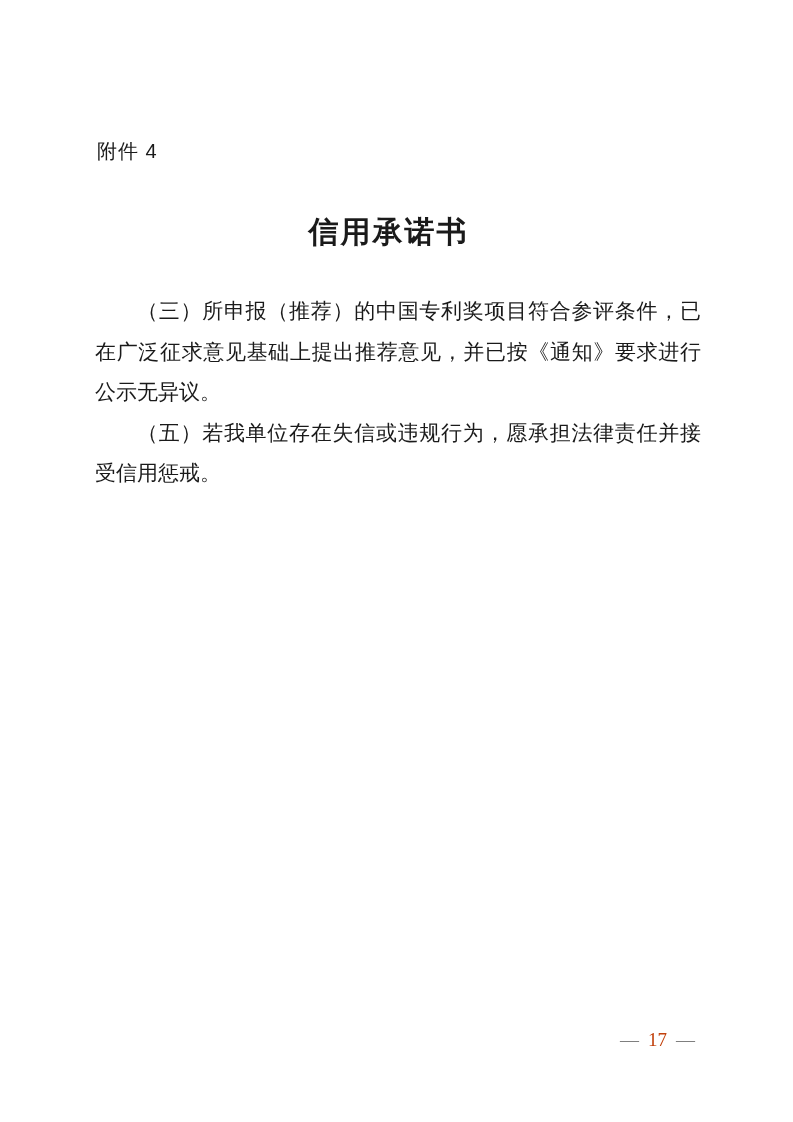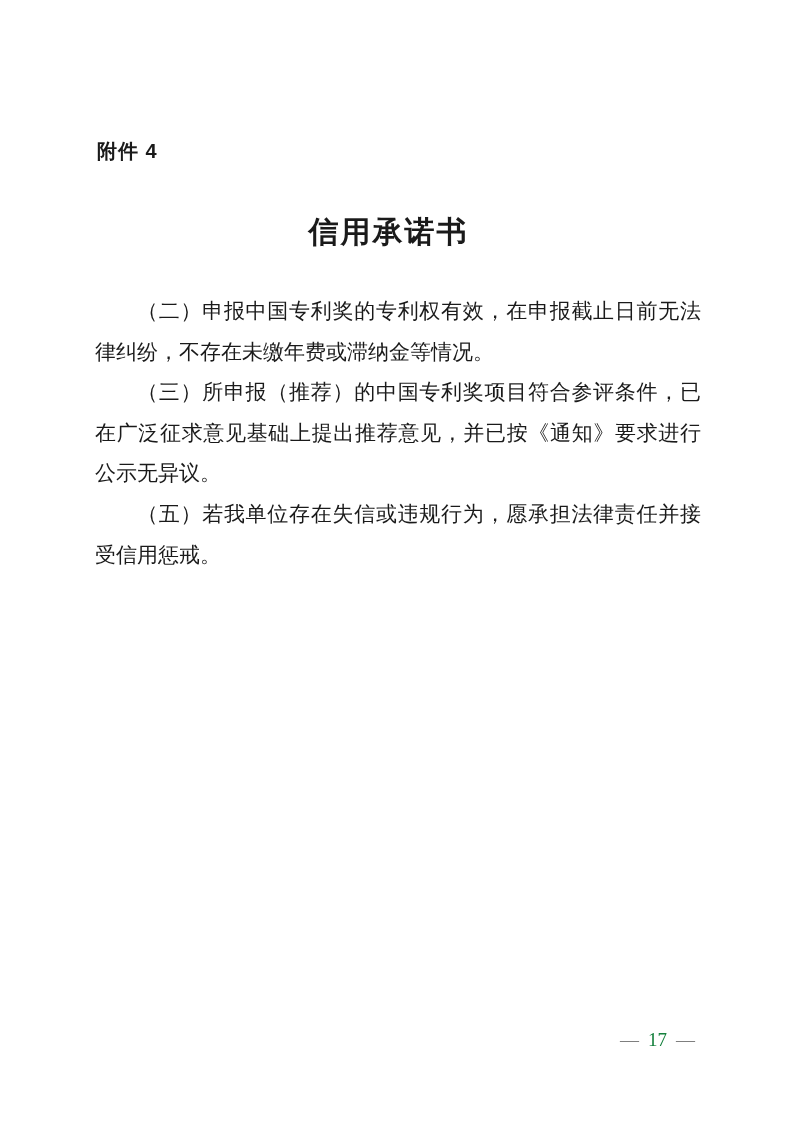--- a/index.html
+++ b/index.html
@@ -15,21 +15,21 @@
     background: #ffffff;
     color: #1a1a1a;
     font-family: "Liberation Serif", "DejaVu Serif", serif;
     overflow: hidden;
   }
   .attachment-label {
     position: absolute;
     left: 97px;
     top: 138px;
     font-family: "Liberation Sans", "DejaVu Sans", sans-serif;
-    font-weight: bold;
+    font-weight: normal;
     font-size: 20px;
     line-height: 26px;
     letter-spacing: 1px;
   }
   .doc-title {
     position: absolute;
     left: 0;
     right: 16px;
     top: 212px;
     margin: 0;
@@ -70,35 +70,34 @@
     top: 1028px;
     font-size: 19px;
     line-height: 24px;
     white-space: nowrap;
   }
   .footer-dash {
     color: #7a7a7a;
     letter-spacing: 0;
   }
   .footer-pagenum {
-    color: #15803d;
+    color: #c2410c;
     margin: 0 9px;
   }
 </style>
 </head>
 <body>
 
 <div class="page">
 
   <div class="attachment-label">附件 4</div>
 
   <h1 class="doc-title">信用承诺书</h1>
 
   <div class="doc-body">
-    <p>（二）申报中国专利奖的专利权有效，在申报截止日前无法律纠纷，不存在未缴年费或滞纳金等情况。</p>
     <p>（三）所申报（推荐）的中国专利奖项目符合参评条件，已在广泛征求意见基础上提出推荐意见，并已按《通知》要求进行公示无异议。</p>
     <p>（五）若我单位存在失信或违规行为，愿承担法律责任并接受信用惩戒。</p>
   </div>
 
   <div class="signature-block">
   </div>
 
   <div class="page-footer">
     <span class="footer-dash">—</span><span class="footer-pagenum">17</span><span class="footer-dash">—</span>
   </div>

